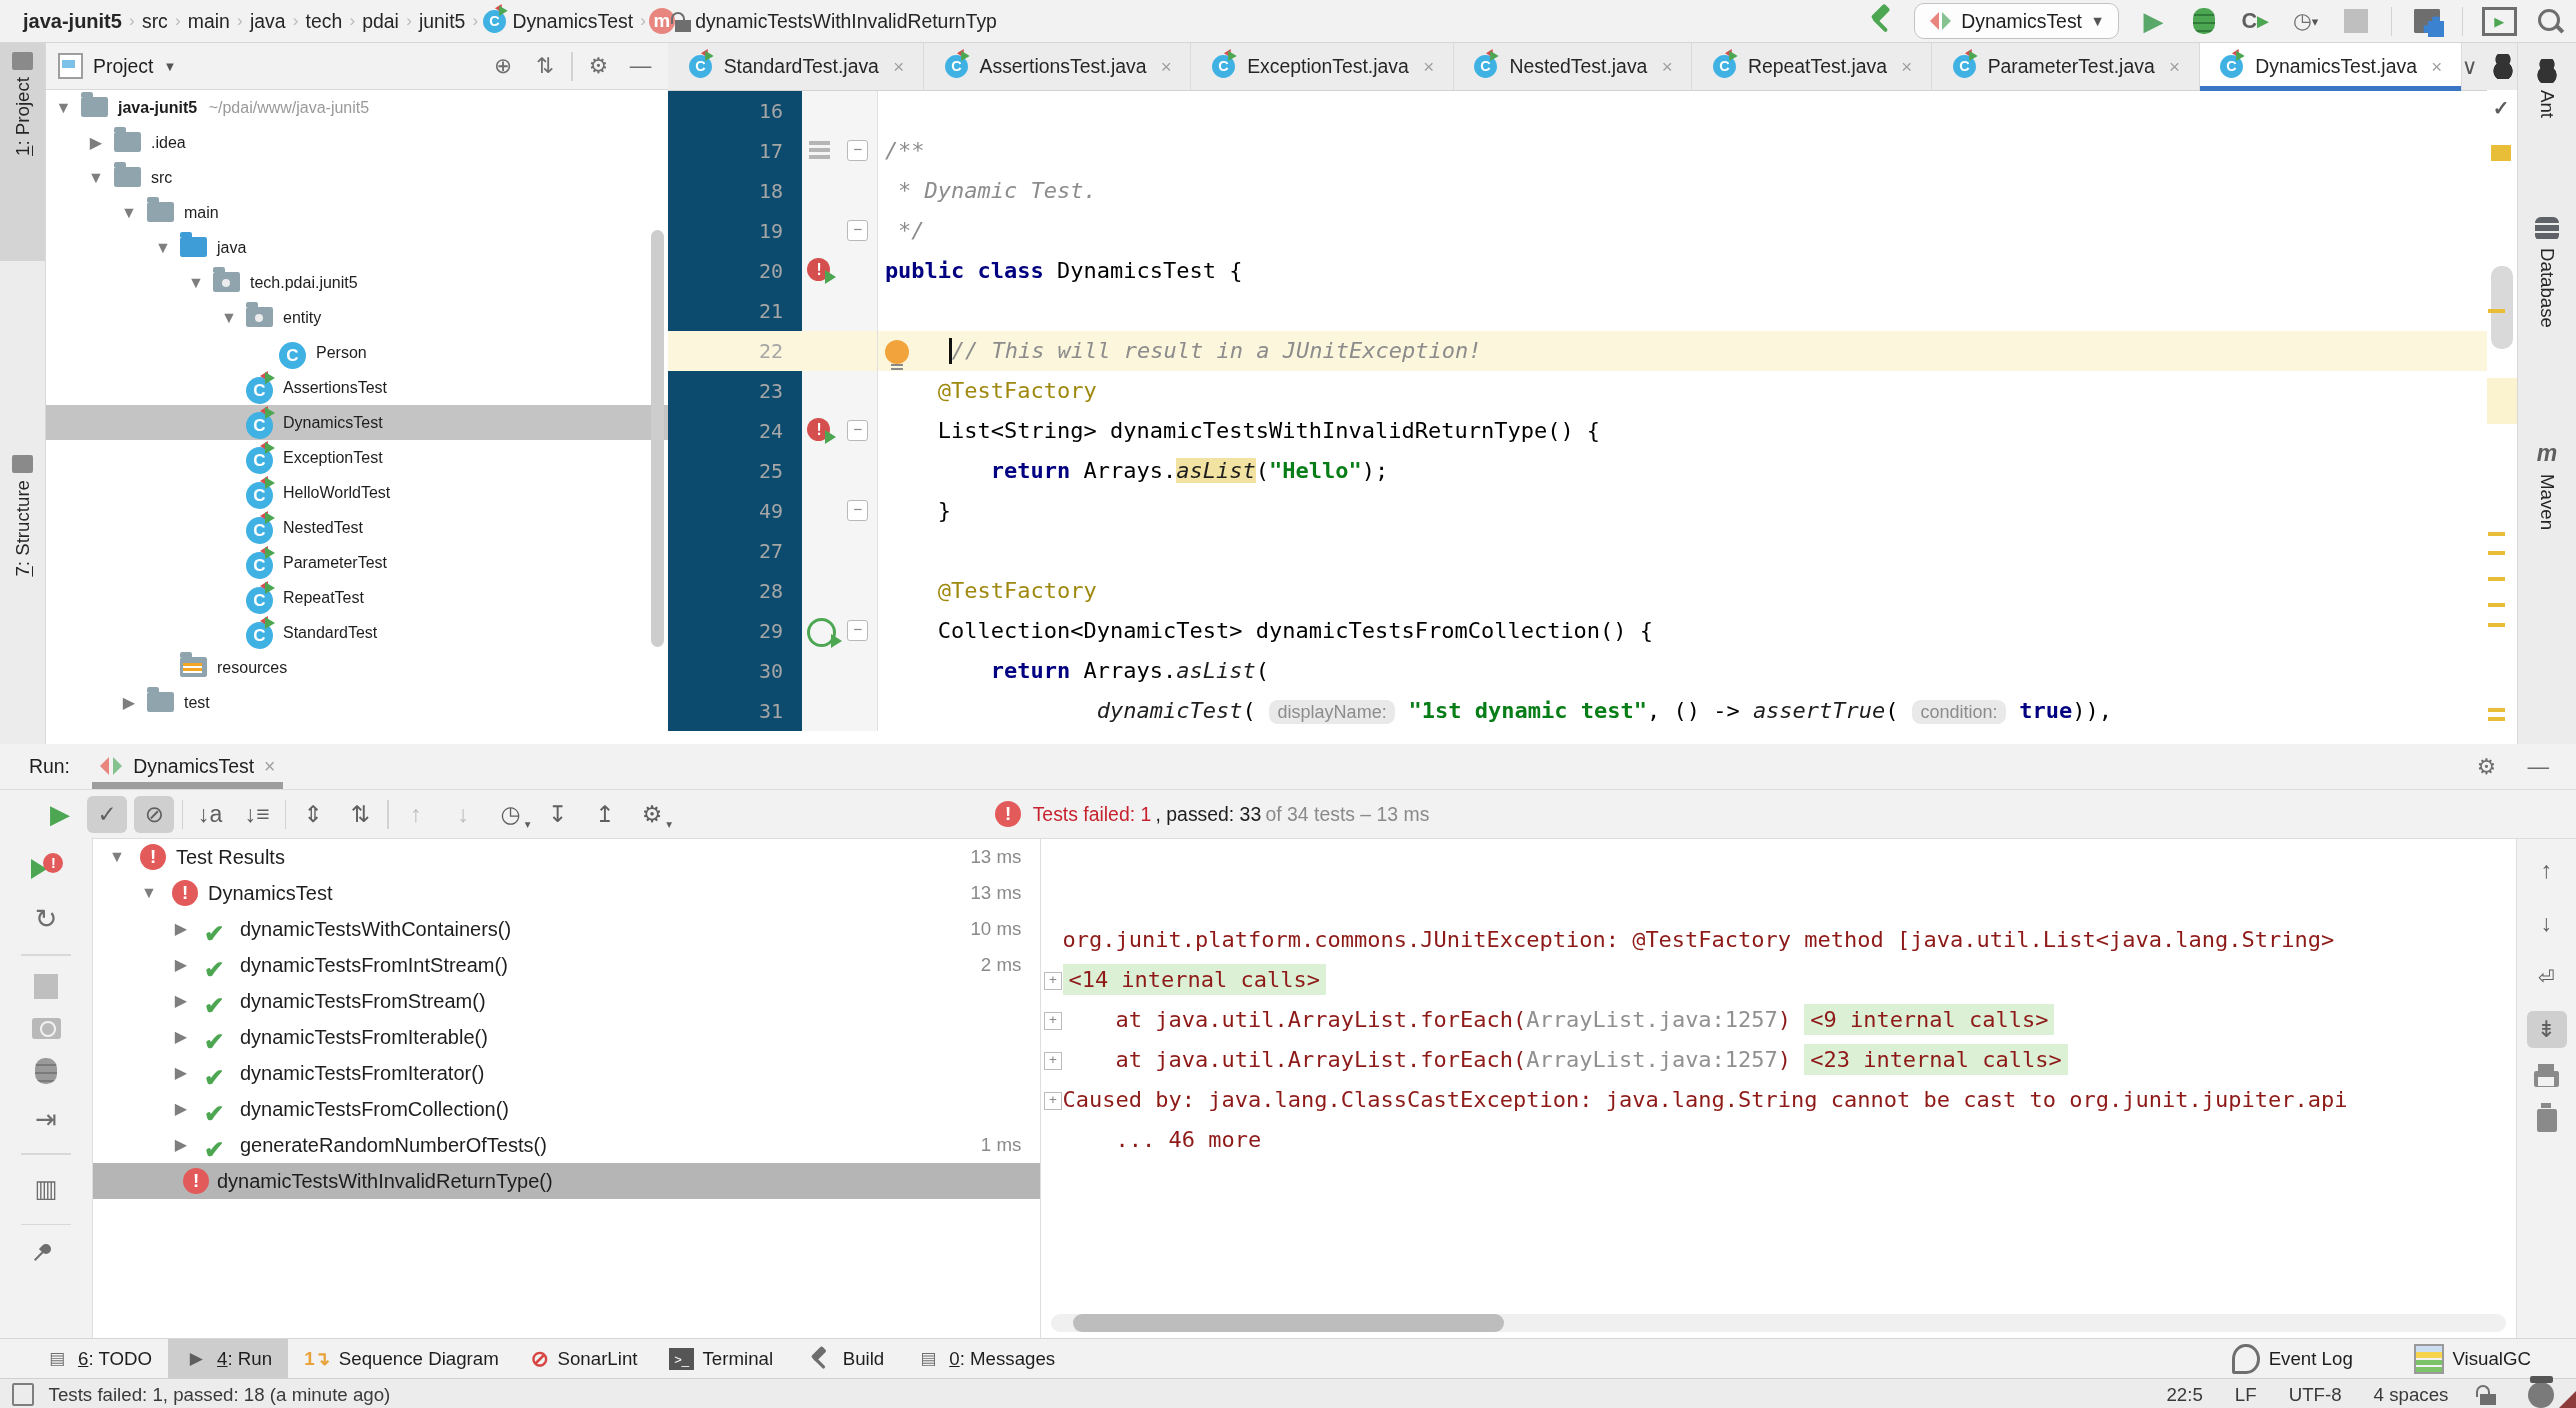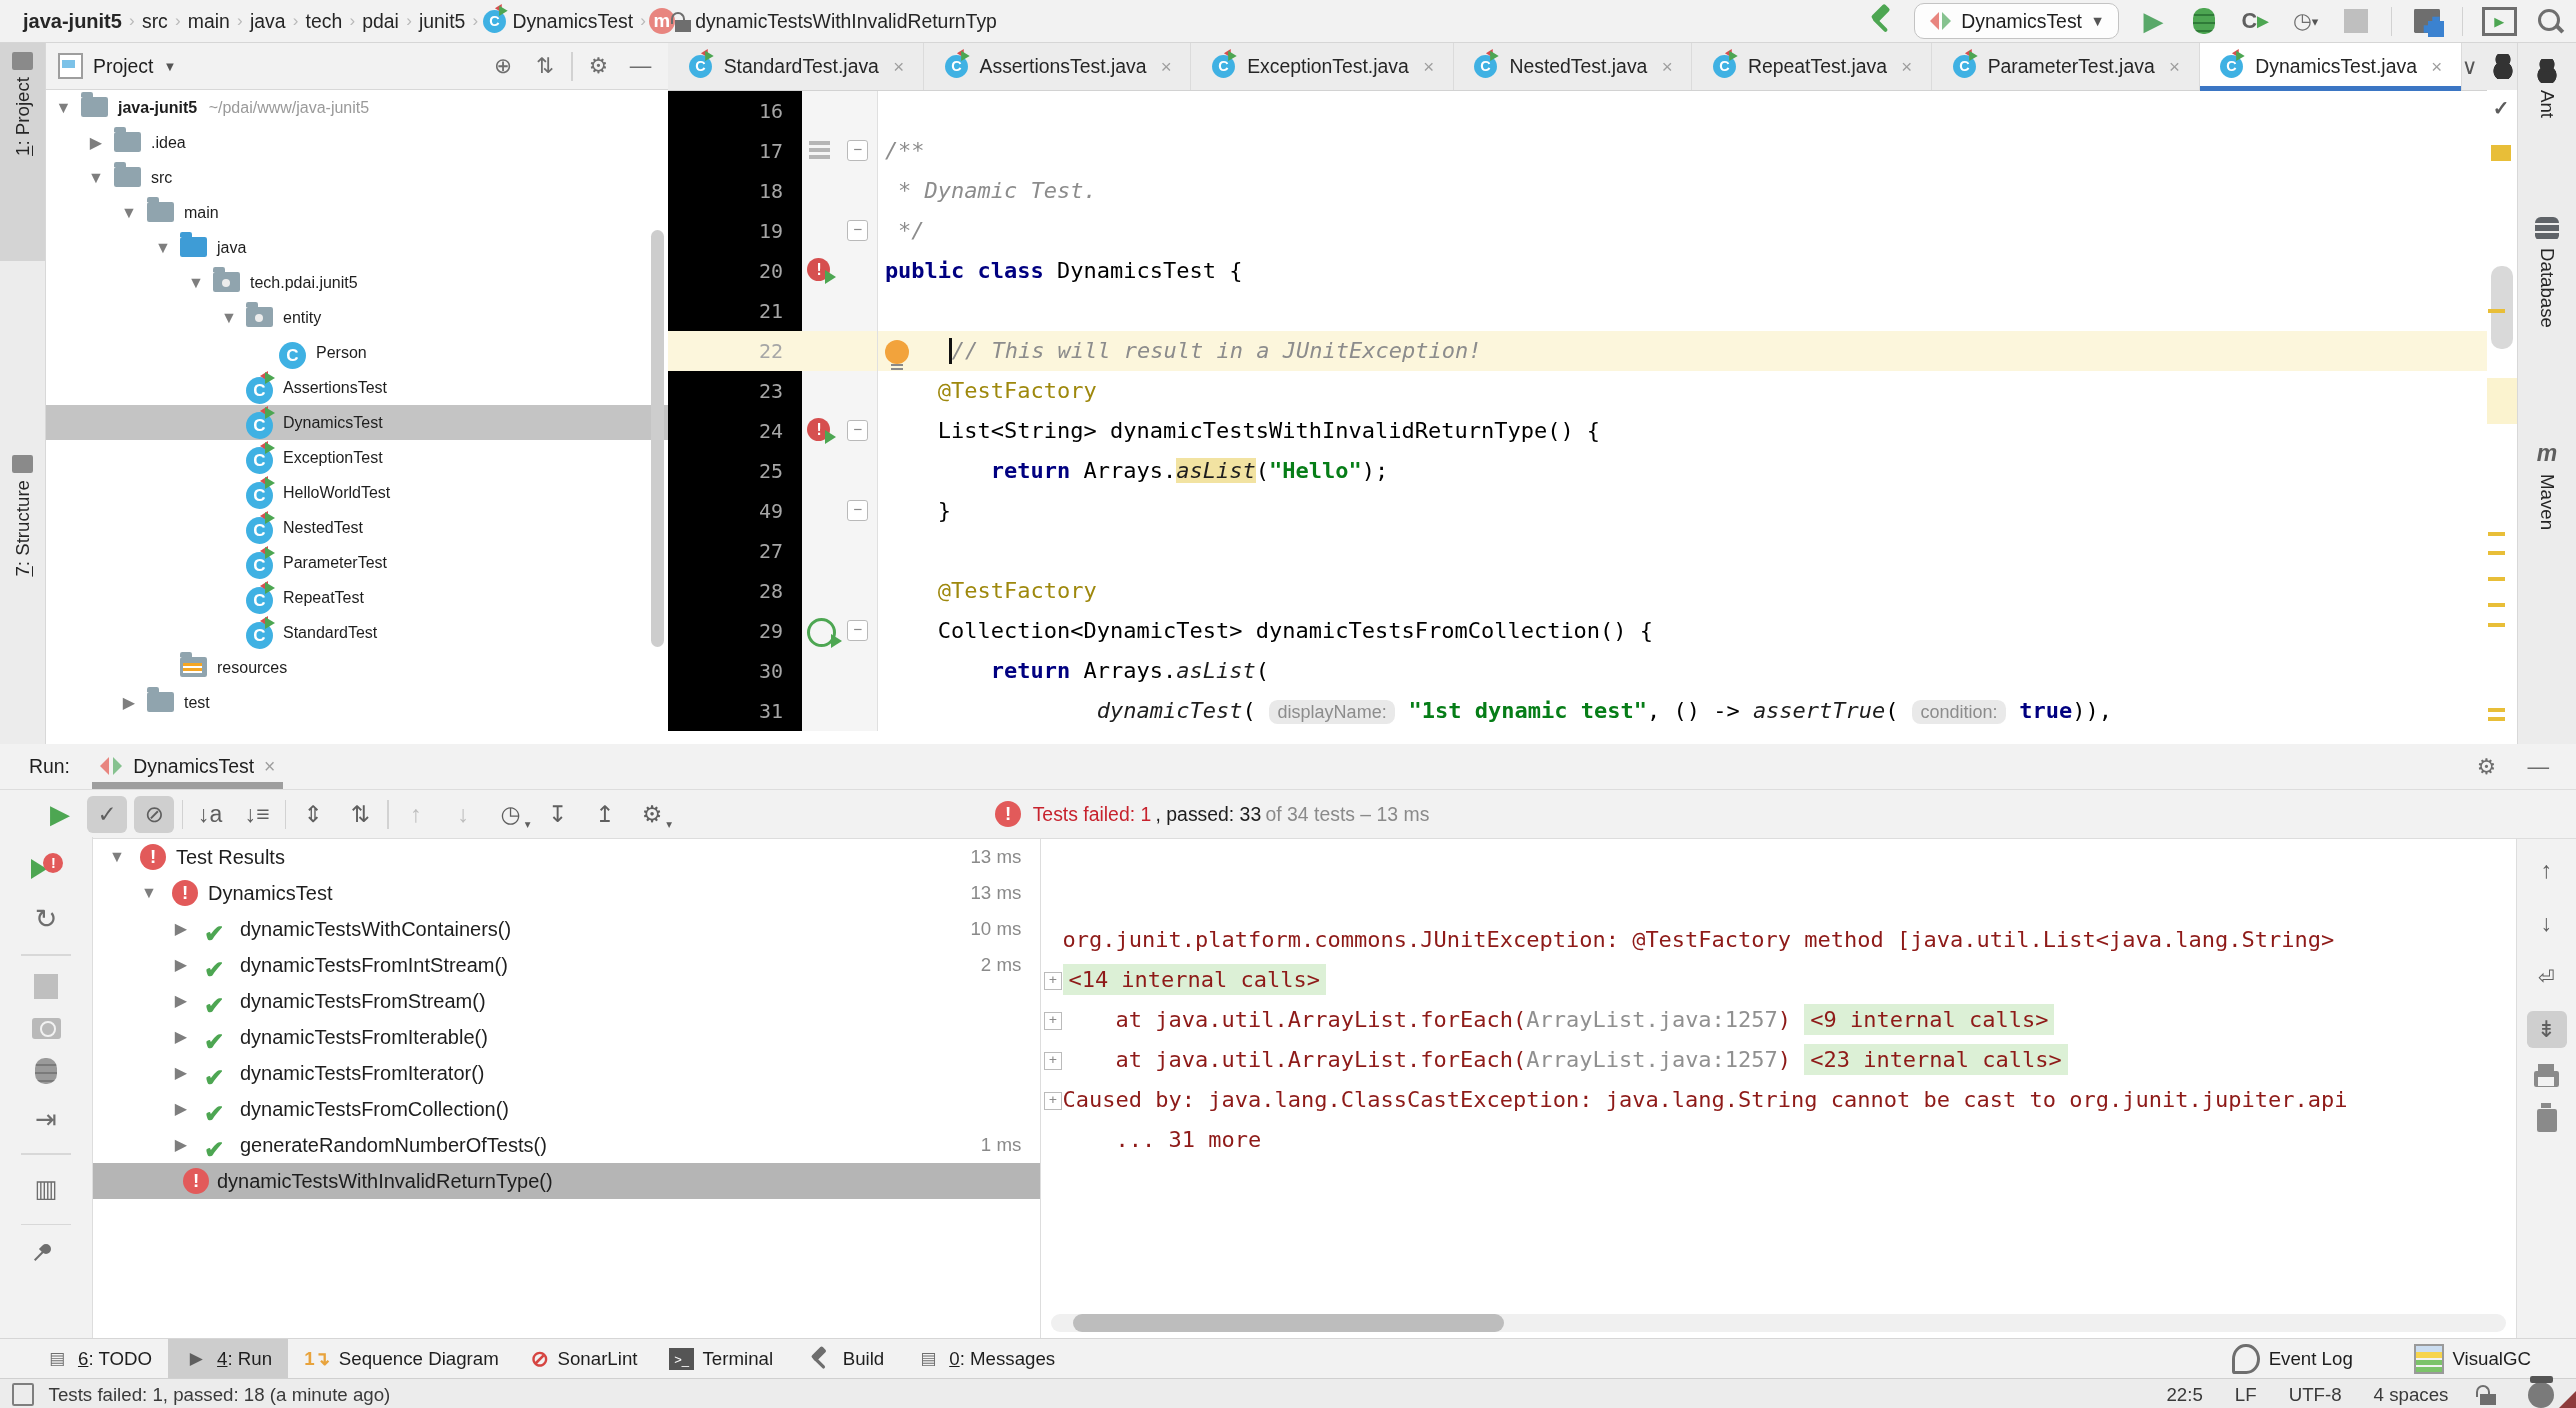--- a/index.html
+++ b/index.html
@@ -106,21 +106,21 @@
   
   #editor{position:absolute;left:668px;top:43px;width:1849px;height:701px;background:#fff}
   #tabs{height:47px;background:#ECECEC;display:flex;border-bottom:1.4px solid #D2D2D2}
   .tab{display:flex;align-items:center;gap:10px;padding:0 18.7px;border-right:1.4px solid #DBDBDB;font-size:19.4px;color:#262626;position:relative}
   .tab .x{color:#9E9E9E;font-size:18.7px;margin-left:4.3px}
   .tab.active{background:#fff}
   .tab.active::after{content:"";position:absolute;left:0;right:0;bottom:-1.4px;height:5.8px;background:#3B76C4}
   #tabextra{margin-left:auto;display:flex;align-items:center;gap:14.4px;padding-right:10px}
   #codewrap{position:relative;height:652px;overflow:hidden;font-family:"DejaVu Sans Mono",monospace;font-size:22px}
   .cline{display:flex;height:40px;line-height:40px}
-  .cline .lnum{width:115px;text-align:right;padding-right:18.7px;color:#A6A6A6;background:#000000;font-size:20px;flex:none}
+  .cline .lnum{width:115px;text-align:right;padding-right:18.7px;color:#A6A6A6;background:#0c4a6e;font-size:20px;flex:none}
   .cline .gico{width:40px;background:#F5F5F5;flex:none;position:relative}
   .cline .fold{width:35px;background:#F5F5F5;border-right:1.4px solid #E0E0E0;flex:none;position:relative}
   .cline .ctext{white-space:pre;padding-left:7.2px;flex:1}
   .cline.hl .lnum,.cline.hl .gico,.cline.hl .fold,.cline.hl .ctext{background:#FCF6DC}
   .foldmark{position:absolute;left:5.8px;top:9.3px;width:18.7px;height:18.7px;border:1.4px solid #B9B9B9;border-radius:2.9px;background:#fff;
             color:#8A8A8A;font-size:14.4px;line-height:16px;text-align:center}
   .g-fail{position:absolute;left:5.8px;top:7.2px;width:23px;height:23px;border-radius:50%;background:#D64F4F;color:#fff;
           font-size:16px;font-weight:bold;text-align:center;line-height:23px}
   .g-fail::after{content:"";position:absolute;right:-5.7px;bottom:-2.9px;border-top:7.2px solid transparent;border-bottom:7.2px solid transparent;border-left:11.5px solid #4DA652}
   .g-pass{position:absolute;left:5.8px;top:7.2px;width:23px;height:23px;border-radius:50%;border:3.6px solid #4DA652}
@@ -662,21 +662,21 @@
         <span class="rlabel" style="left: 124px;">dynamicTestsWithInvalidReturnType()</span>
       </div>
     </div>
   <div id="console">
     <div id="conlines" style="padding-top: 81px;">
         <div class="conline"><span class="ck-err">org.junit.platform.commons.JUnitException: @TestFactory method [java.util.List&lt;java.lang.String&gt;</span></div>
         <div class="conline"><span class="conbox">+</span><span class="ck-fold">&lt;14 internal calls&gt;</span></div>
         <div class="conline"><span class="conbox">+</span><span class="ck-err">    at java.util.ArrayList.forEach(</span><span class="ck-link">ArrayList.java:1257</span><span class="ck-err">) </span><span class="ck-fold">&lt;9 internal calls&gt;</span></div>
         <div class="conline"><span class="conbox">+</span><span class="ck-err">    at java.util.ArrayList.forEach(</span><span class="ck-link">ArrayList.java:1257</span><span class="ck-err">) </span><span class="ck-fold">&lt;23 internal calls&gt;</span></div>
         <div class="conline"><span class="conbox">+</span><span class="ck-err">Caused by: java.lang.ClassCastException: java.lang.String cannot be cast to org.junit.jupiter.api</span></div>
-        <div class="conline"><span class="ck-err">    ... 31 more</span></div>
+        <div class="conline"><span class="ck-err">    ... 46 more</span></div>
       </div>
     <div id="conhscroll">
         <span id="conhthumb"></span>
       </div>
   </div>
   <div id="conright">
       <span class="tbtn">↑</span>
       <span class="tbtn">↓</span>
       <span class="tbtn" style="font-size: 20px;">⏎</span>
       <span class="tbtn pressed">⇟</span>

